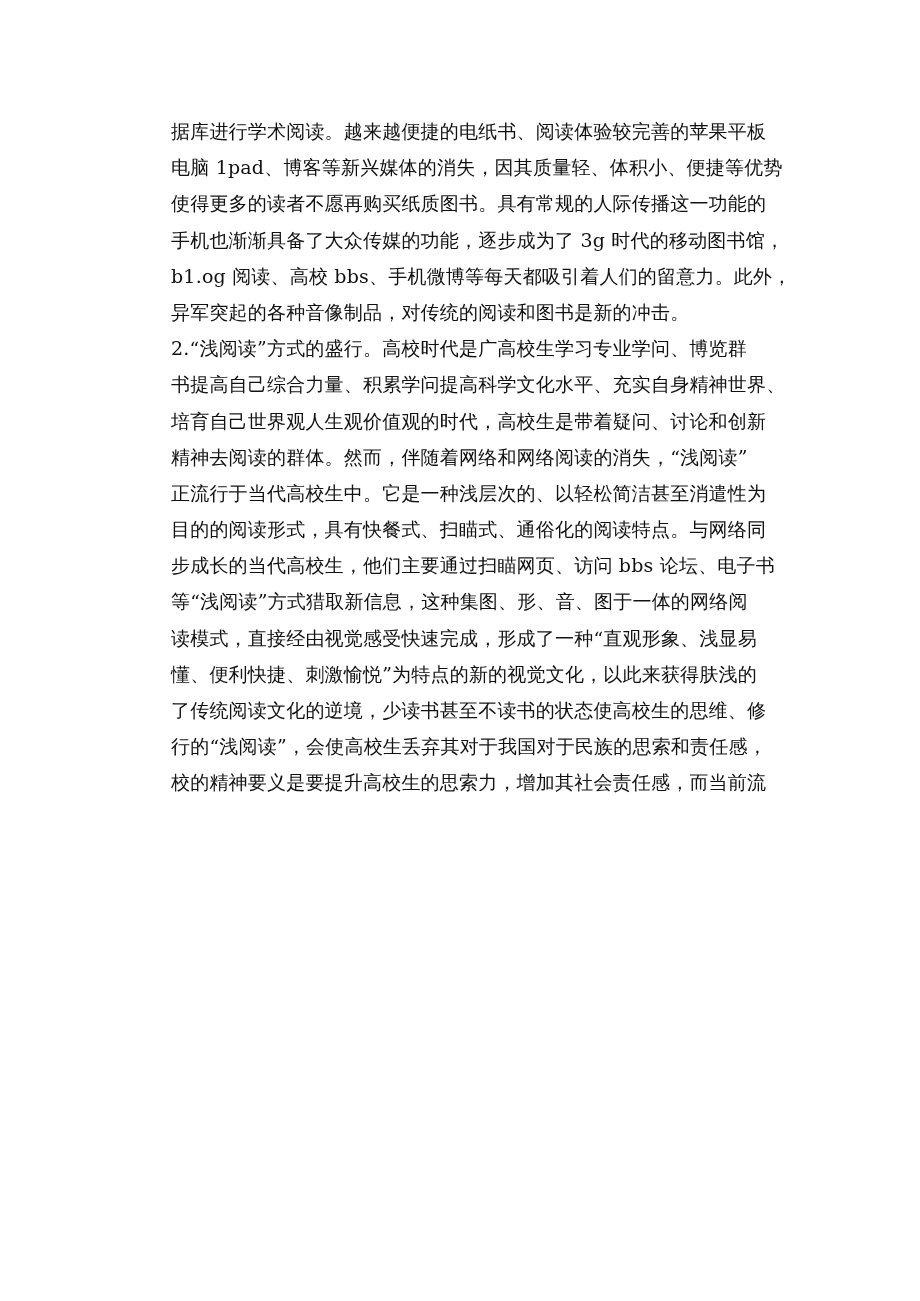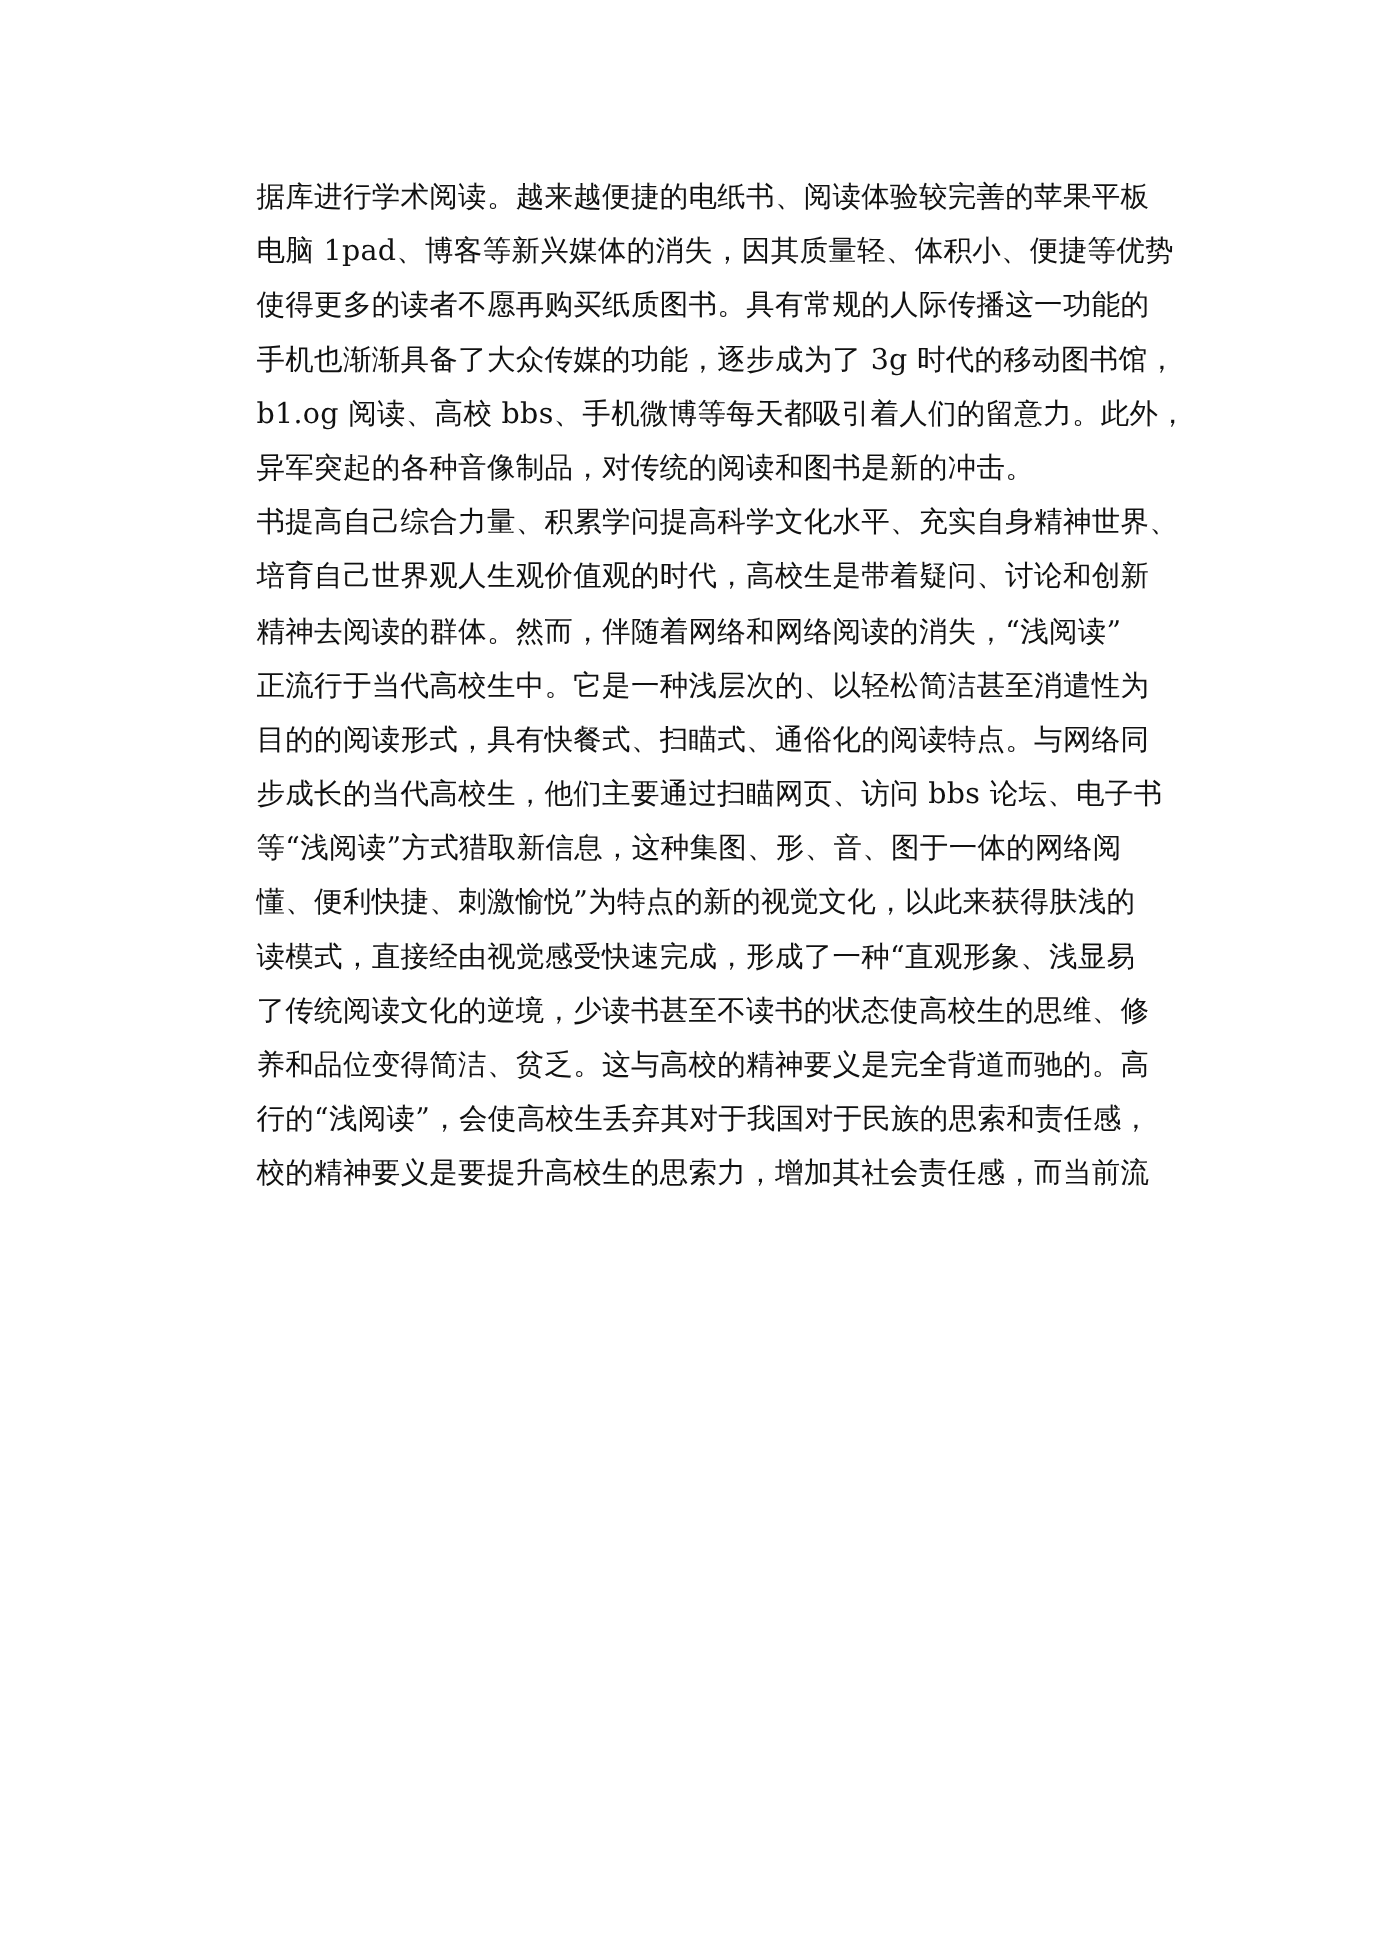--- a/index.html
+++ b/index.html
@@ -44,27 +44,27 @@
 <body>
 
 <div class="page">
   <div class="text-block">
     <span class="line">据库进行学术阅读。越来越便捷的电纸书、阅读体验较完善的苹果平板</span>
     <span class="line">电脑 1pad、博客等新兴媒体的消失，因其质量轻、体积小、便捷等优势</span>
     <span class="line">使得更多的读者不愿再购买纸质图书。具有常规的人际传播这一功能的</span>
     <span class="line">手机也渐渐具备了大众传媒的功能，逐步成为了 3g 时代的移动图书馆，</span>
     <span class="line">b1.og 阅读、高校 bbs、手机微博等每天都吸引着人们的留意力。此外，</span>
     <span class="line">异军突起的各种音像制品，对传统的阅读和图书是新的冲击。</span>
+    <span class="line">2.“浅阅读”方式的盛行。高校时代是广高校生学习专业学问、博览群</span>
     <span class="line">书提高自己综合力量、积累学问提高科学文化水平、充实自身精神世界、</span>
     <span class="line">培育自己世界观人生观价值观的时代，高校生是带着疑问、讨论和创新</span>
     <span class="line">精神去阅读的群体。然而，伴随着网络和网络阅读的消失，“浅阅读”</span>
     <span class="line">正流行于当代高校生中。它是一种浅层次的、以轻松简洁甚至消遣性为</span>
     <span class="line">目的的阅读形式，具有快餐式、扫瞄式、通俗化的阅读特点。与网络同</span>
     <span class="line">步成长的当代高校生，他们主要通过扫瞄网页、访问 bbs 论坛、电子书</span>
     <span class="line">等“浅阅读”方式猎取新信息，这种集图、形、音、图于一体的网络阅</span>
+    <span class="line">读模式，直接经由视觉感受快速完成，形成了一种“直观形象、浅显易</span>
     <span class="line">懂、便利快捷、刺激愉悦”为特点的新的视觉文化，以此来获得肤浅的</span>
-    <span class="line">读模式，直接经由视觉感受快速完成，形成了一种“直观形象、浅显易</span>
     <span class="line">了传统阅读文化的逆境，少读书甚至不读书的状态使高校生的思维、修</span>
-    <span class="line">养和品位变得简洁、贫乏。这与高校的精神要义是完全背道而驰的。高</span>
     <span class="line">行的“浅阅读”，会使高校生丢弃其对于我国对于民族的思索和责任感，</span>
     <span class="line">校的精神要义是要提升高校生的思索力，增加其社会责任感，而当前流</span>
   </div>
 </div>
 
 </body></html>

